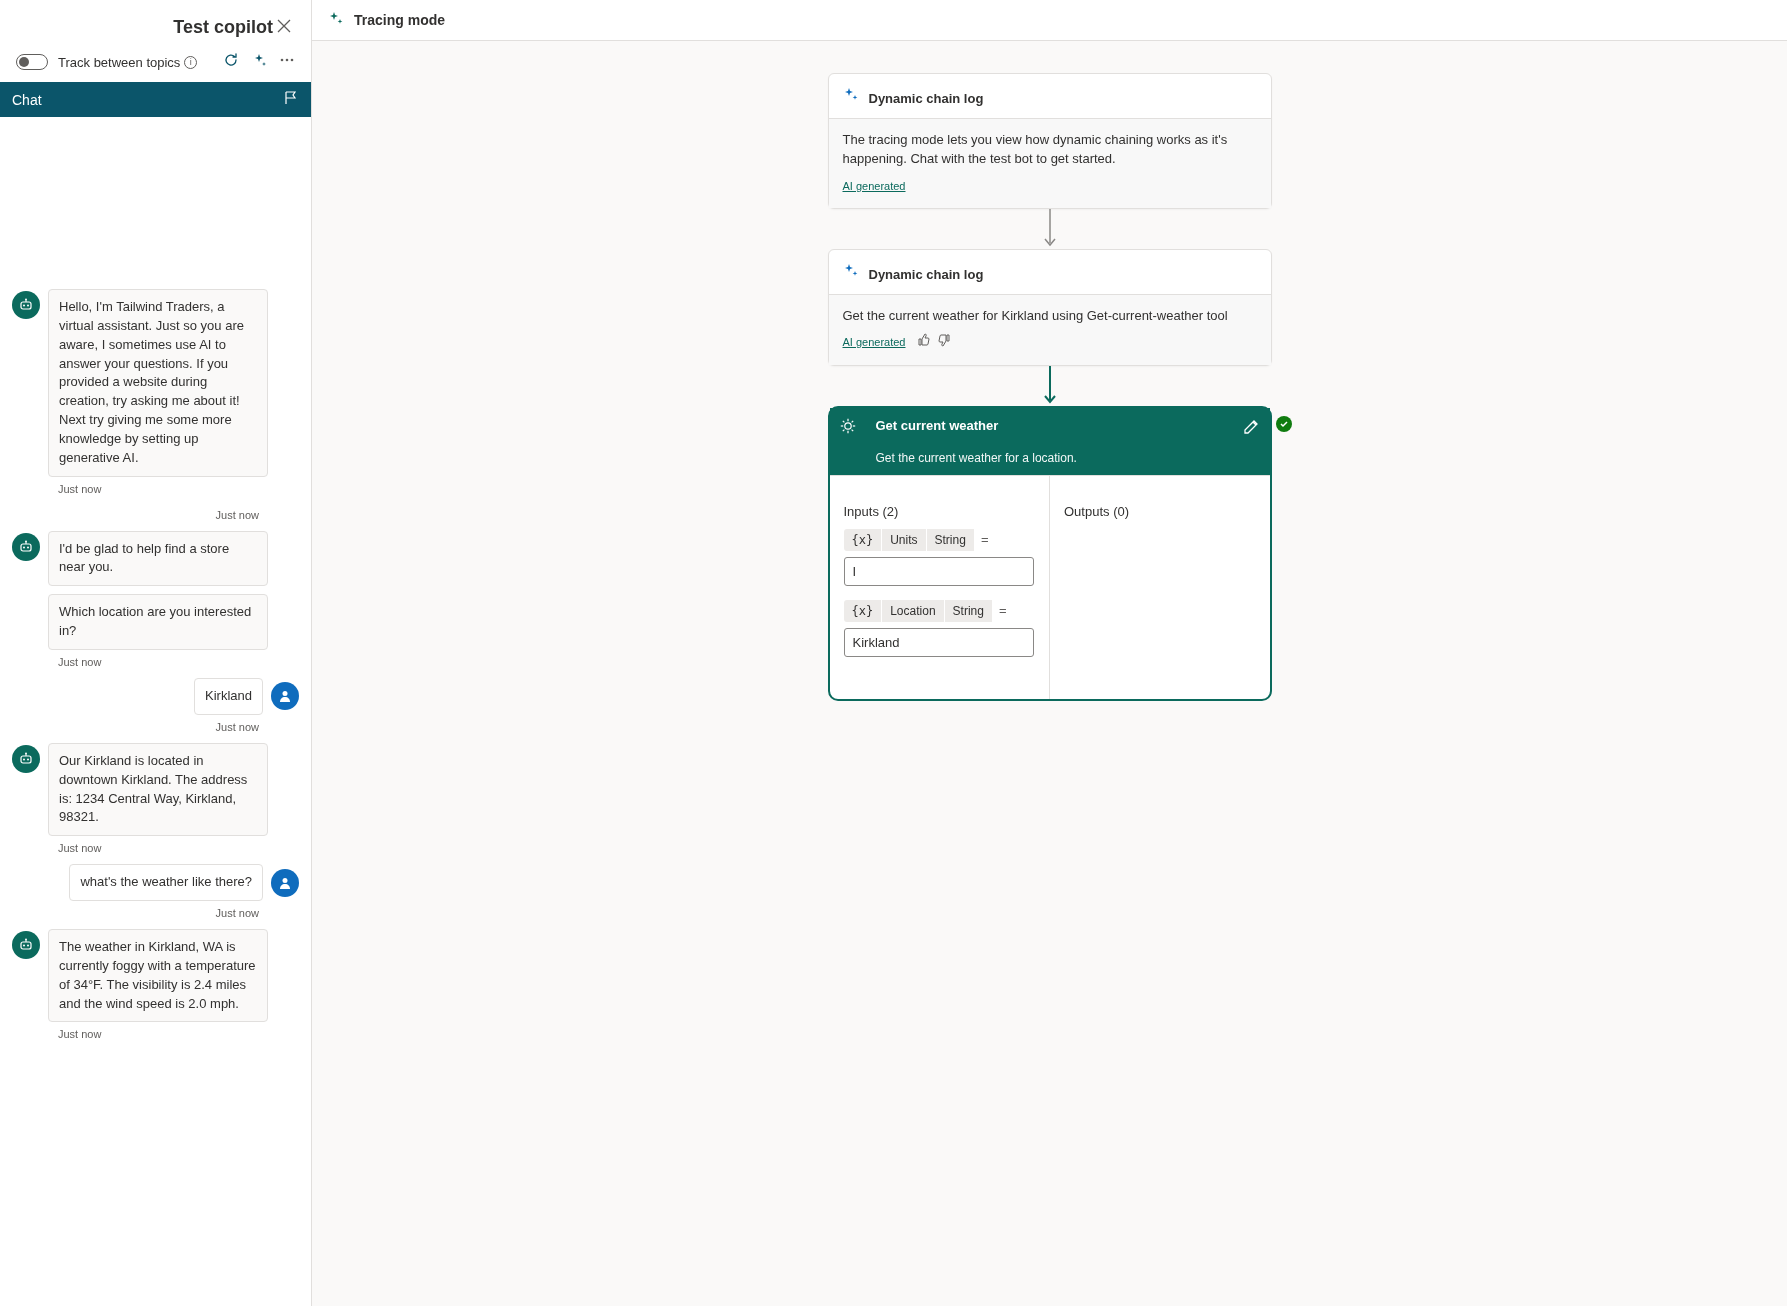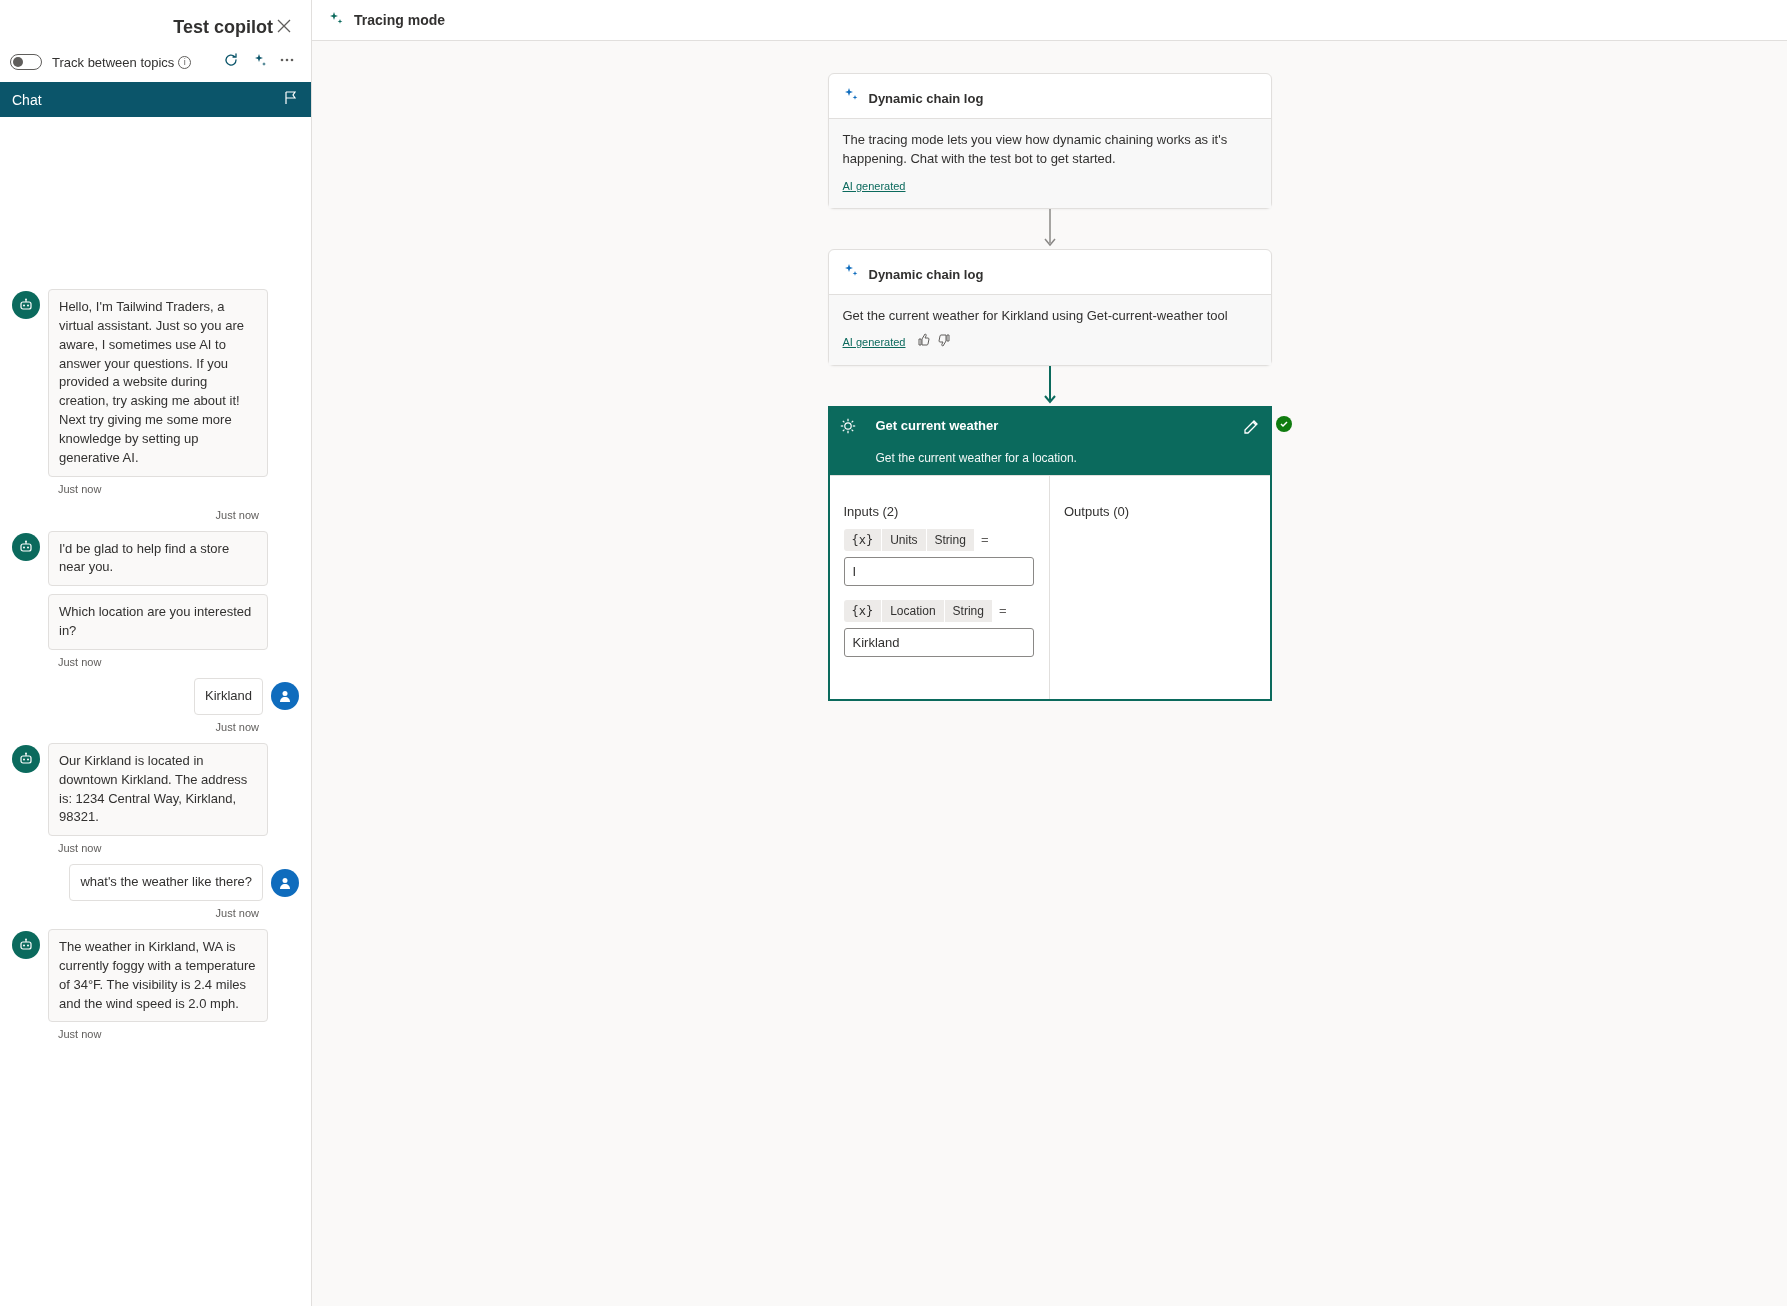--- a/index.html
+++ b/index.html
@@ -1,21 +1,21 @@
 <!DOCTYPE html>
 <html><head>
 <meta charset="utf-8">
 <style>
 *{box-sizing:border-box;margin:0;padding:0;font-family:'Segoe UI',Arial,sans-serif;}
 body{background:#faf9f8;display:flex;height:100vh;overflow:hidden;}
 .panel-left{width:312px;min-width:312px;background:#fff;border-right:1px solid #e1dfdd;display:flex;flex-direction:column;}
 .panel-header{display:flex;align-items:center;justify-content:flex-end;padding:14px 16px 8px 16px;}
 .panel-title{font-size:18px;font-weight:600;color:#323130;}
 .close-x{font-size:18px;color:#605e5c;cursor:pointer;padding:4px;line-height:1;}
-.toolbar-row{display:flex;align-items:center;padding:4px 16px 10px 10px;gap:6px;}
+.toolbar-row{display:flex;align-items:center;padding:4px 16px 10px 16px;gap:6px;}
 .toggle-sw{width:32px;height:16px;border:1px solid #605e5c;border-radius:10px;position:relative;background:#fff;cursor:pointer;}
 .toggle-knob{width:10px;height:10px;border-radius:50%;background:#605e5c;position:absolute;left:2px;top:2px;}
 .toggle-lbl{font-size:13px;color:#323130;margin-left:4px;flex:1;display:flex;align-items:center;gap:4px;}
 .info-circ{width:13px;height:13px;border:1px solid #605e5c;border-radius:50%;display:inline-flex;align-items:center;justify-content:center;font-size:9px;color:#605e5c;}
 .toolbar-icons{display:flex;gap:12px;align-items:center;}
 .toolbar-icons svg,.toolbar-icons span{cursor:pointer;}
 .chat-header{background:#0b556a;color:#fff;padding:8px 12px;display:flex;justify-content:space-between;align-items:center;font-size:14px;}
 .chat-messages{flex:1;overflow-y:auto;padding:12px;display:flex;flex-direction:column;}
 .msg-row{display:flex;margin-bottom:2px;}
 .msg-row.bot{justify-content:flex-start;}
@@ -35,21 +35,21 @@
 .canvas{flex:1;position:relative;overflow:auto;display:flex;flex-direction:column;align-items:center;padding-top:32px;}
 .node{width:444px;background:#fff;border:1px solid #e1dfdd;border-radius:6px;margin:0;box-shadow:0 1px 2px rgba(0,0,0,0.04);}
 .node-head{display:flex;align-items:flex-end;gap:10px;padding:12px 14px;border-bottom:1px solid #e1dfdd;}
 .node-head .spark{color:#0f6cbd;}
 .node-head-title{font-size:13px;font-weight:600;color:#323130;}
 .node-body{padding:12px 14px;font-size:13px;color:#323130;line-height:1.45;background:#f8f8f8;}
 .ai-gen{color:#0b6a5d;font-size:11px;text-decoration:underline;cursor:pointer;margin-top:10px;display:inline-block;}
 .thumbs{display:inline-flex;gap:6px;margin-left:8px;vertical-align:middle;}
 .arrow-down{height:40px;display:flex;align-items:center;justify-content:center;}
 .arrow-down.teal svg path,.arrow-down.teal svg line{stroke:#0b6a5d;}
-.tool-node{width:444px;border:2px solid #0b6a5d;border-radius:0;background:#fff;position:relative;}
+.tool-node{width:444px;border:2px solid #0b6a5d;border-radius:10px;background:#fff;position:relative;}
 .tool-head{background:#0b6a5d;color:#fff;padding:10px 14px;display:flex;align-items:center;gap:10px;position:relative;}
 .tool-head-main{flex:1;}
 .tool-title{font-size:13px;font-weight:600;}
 .tool-sub{font-size:12px;opacity:0.95;margin-top:18px;}
 .tool-edit{position:absolute;right:10px;top:10px;cursor:pointer;}
 .tool-body{display:flex;border-top:1px solid #e1dfdd;}
 .tool-col{flex:1;padding:28px 14px;}
 .tool-col:first-child{border-right:1px solid #e1dfdd;}
 .tool-col-title{font-size:13px;color:#323130;margin-bottom:10px;}
 .param-row{display:flex;align-items:center;gap:0;margin-bottom:6px;}

